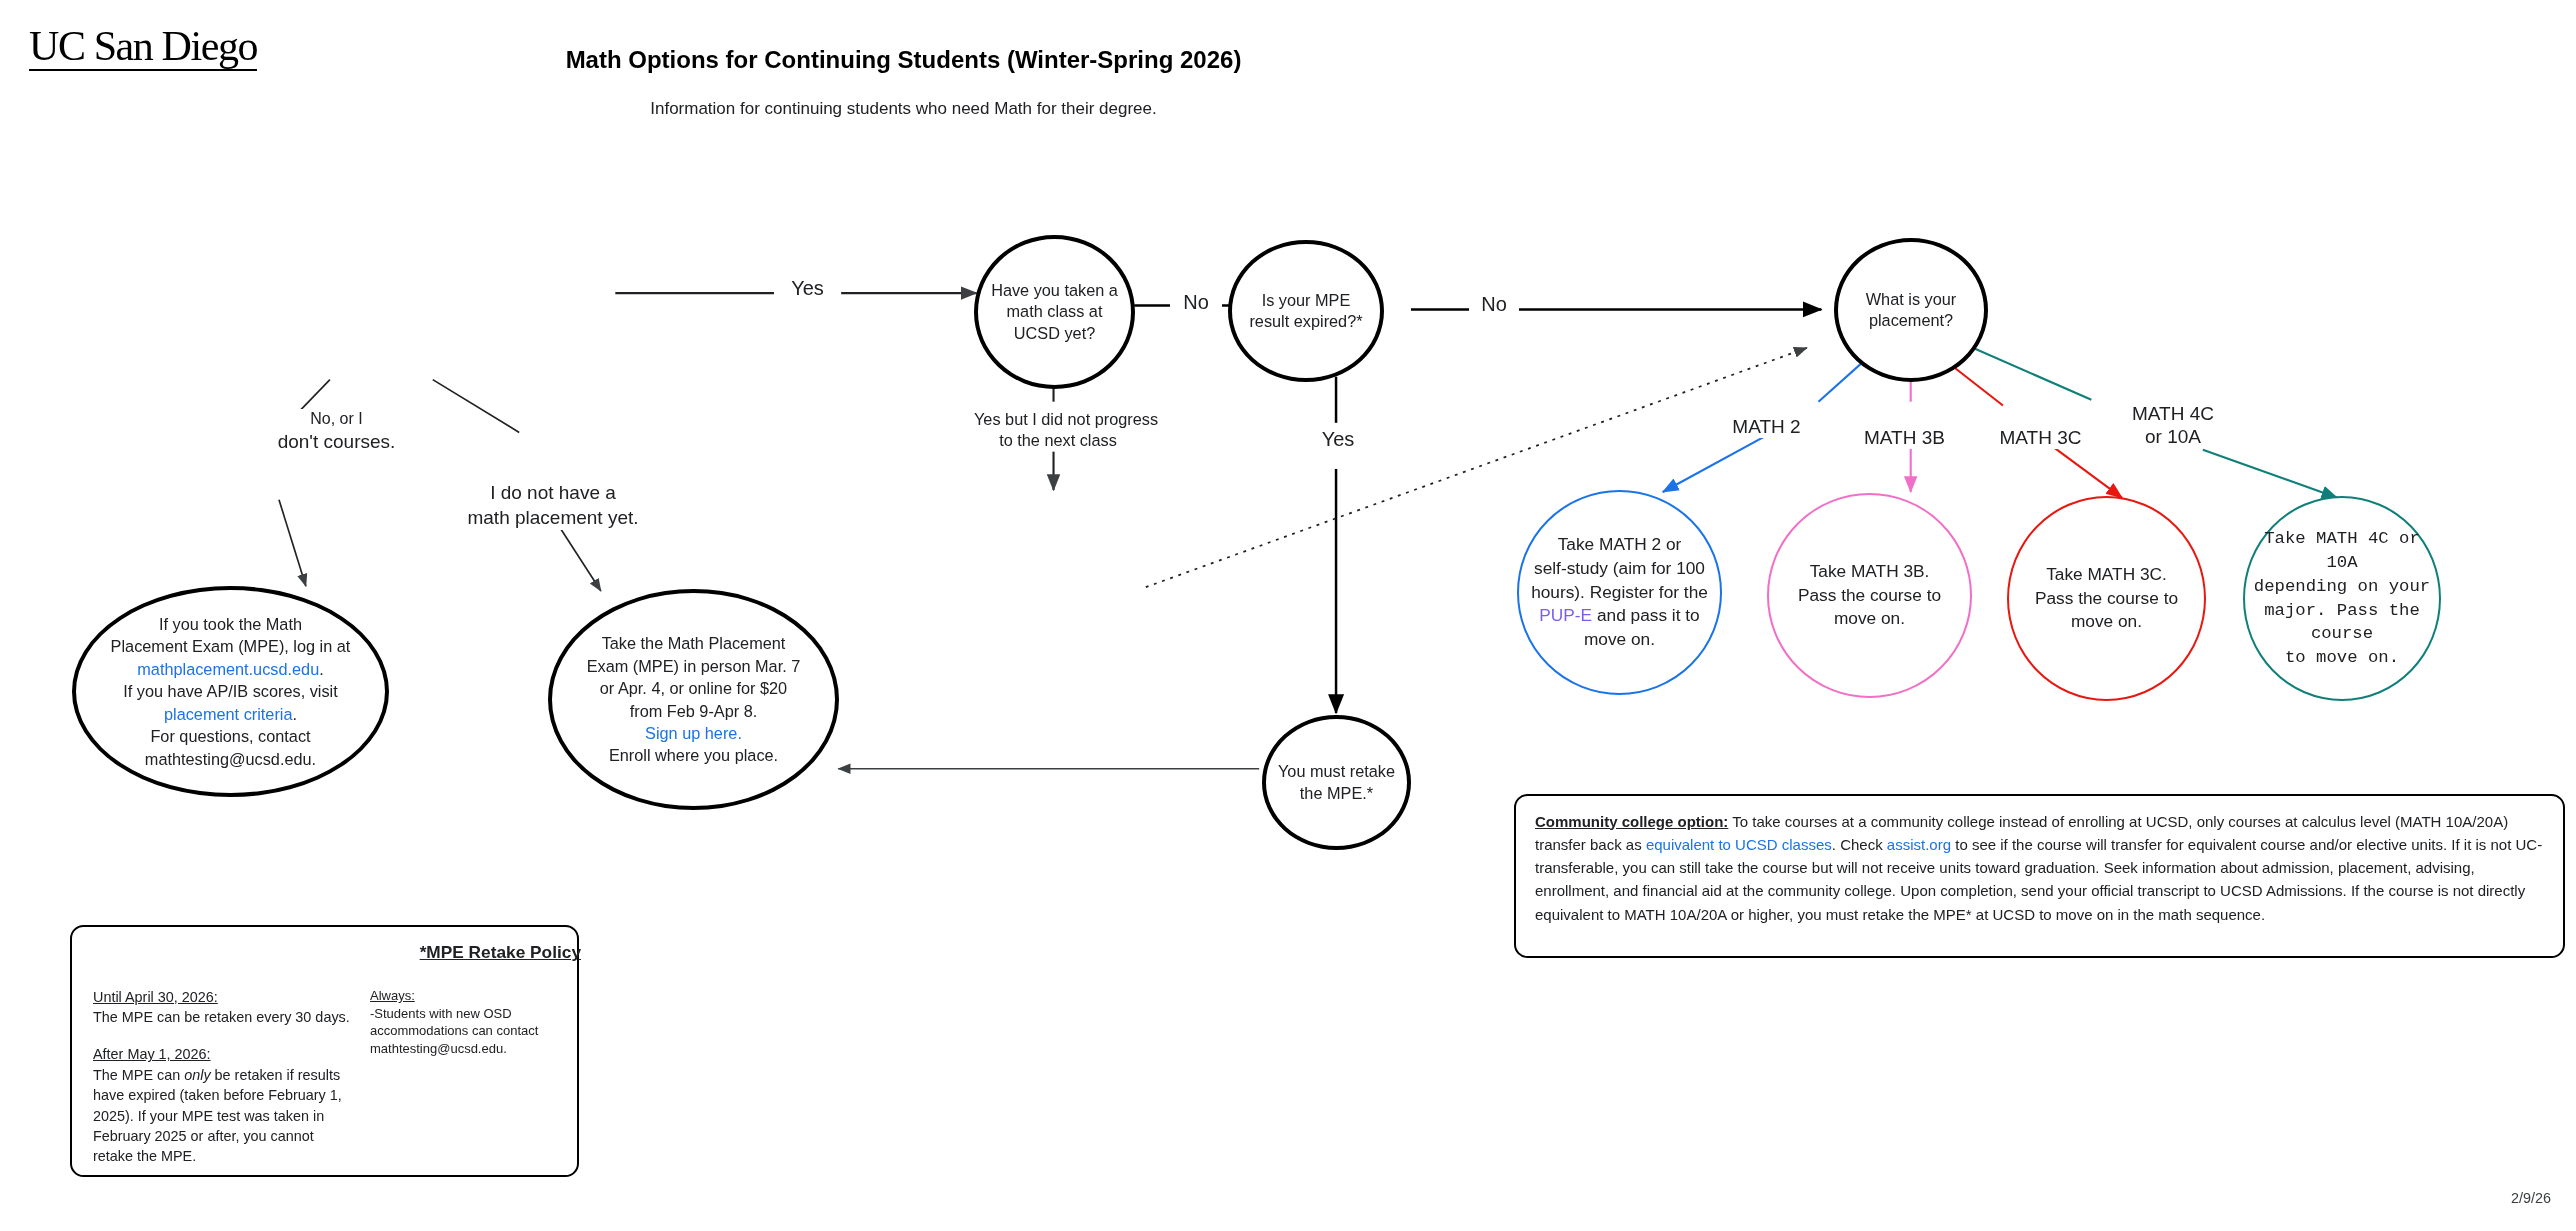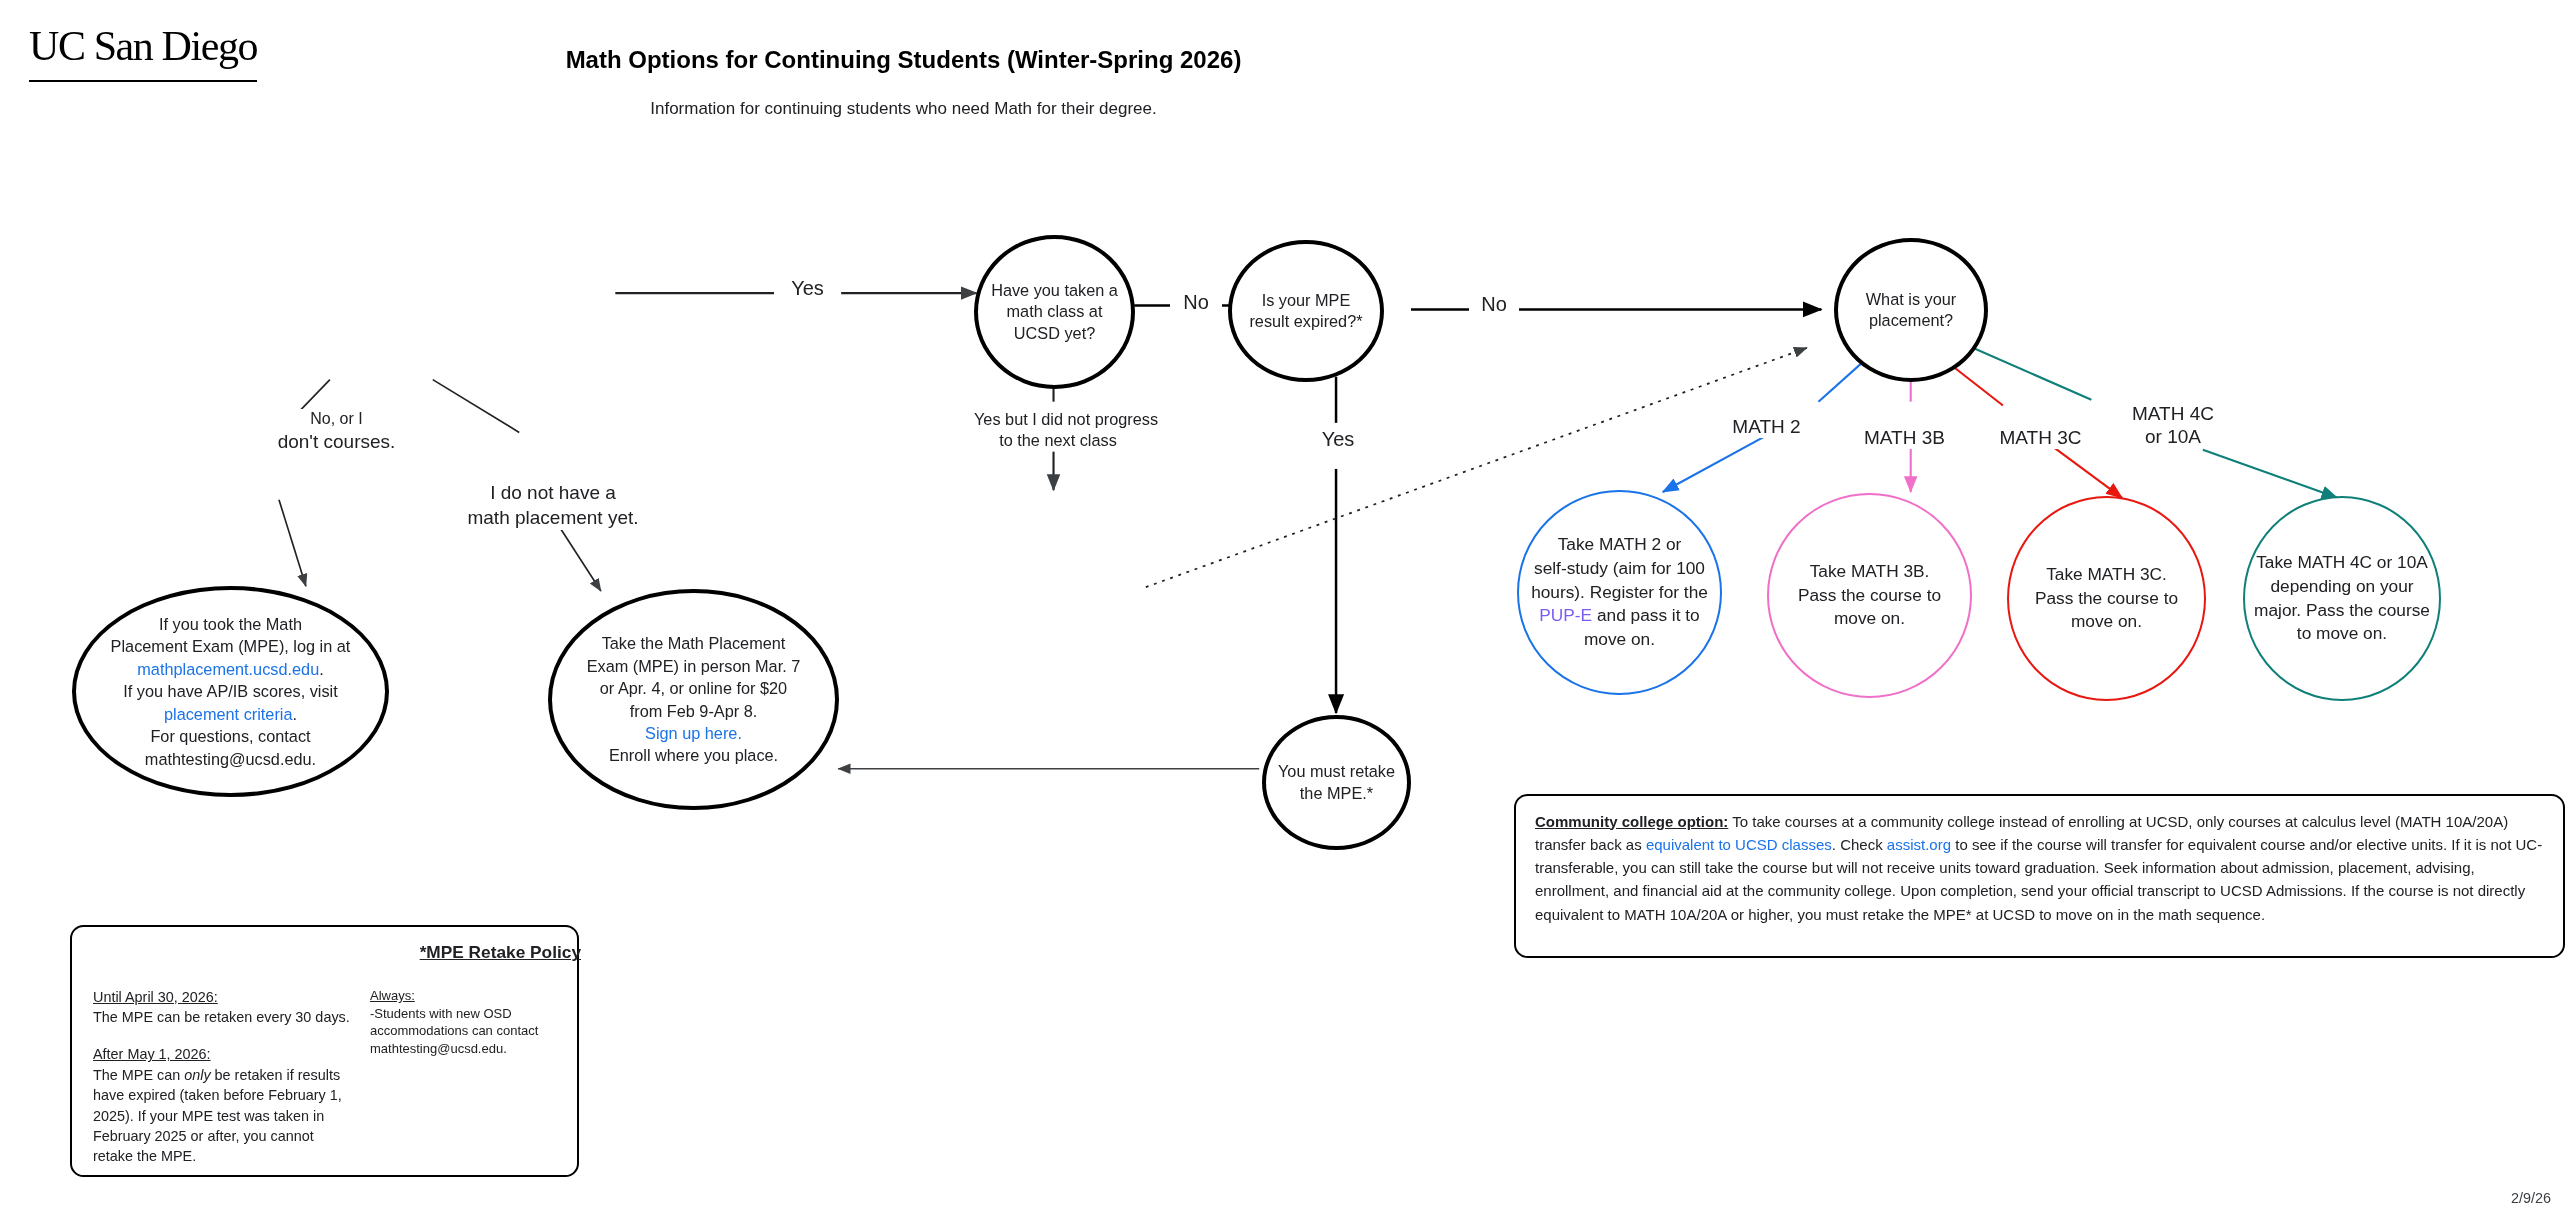--- a/index.html
+++ b/index.html
@@ -29,21 +29,21 @@
 
   
   #logo {
     left: 29px; top: 25px;
     font-family: "Liberation Serif", serif;
     font-size: 42px;
     font-weight: 400;
     letter-spacing: -1.4px;
     color: #000;
     border-bottom: 2.9px solid #000;
-    padding-bottom: 12px;
+    padding-bottom: 1px;
     line-height: 1.02;
     white-space: nowrap;
   }
 
   
   #title {
     left: 519px; top: 46px;
     width: 769px;
     text-align: center;
     font-size: 24px;
@@ -331,21 +331,21 @@
   </div>
 
   <div class="node outcome ring-red" style="left:2007px; top:496px; width:199px; height:205px;">
     <div class="txt">
       <div>Take MATH 3C.</div>
       <div>Pass the course to</div>
       <div>move on.</div>
     </div>
   </div>
 
-  <div class="node outcome ring-teal" style="left:2243px; top:496px; width:198px; height:205px;">
+  <div class="node outcome ring-teal" style="left:2243px; top:496px; width:198px; height:205px;font-family:Liberation Mono, monospace;">
     <div class="txt">
       <div>Take MATH 4C or 10A</div>
       <div>depending on your</div>
       <div>major. Pass the course</div>
       <div>to move on.</div>
     </div>
   </div>
 
   <div id="cc-box" class="infobox">
     <div id="cc-text"><b>Community college option:</b><span> To take courses at a community college instead of enrolling at UCSD, only courses at calculus level (MATH 10A/20A) transfer back as </span><span class="link">equivalent to UCSD classes</span><span>. Check </span><span class="link">assist.org</span><span> to see if the course will transfer for equivalent course and/or elective units. If it is not UC-transferable, you can still take the course but will not receive units toward graduation. Seek information about admission, placement, advising, enrollment, and financial aid at the community college. Upon completion, send your official transcript to UCSD Admissions. If the course is not directly equivalent to MATH 10A/20A or higher, you must retake the MPE* at UCSD to move on in the math sequence.</span></div>

